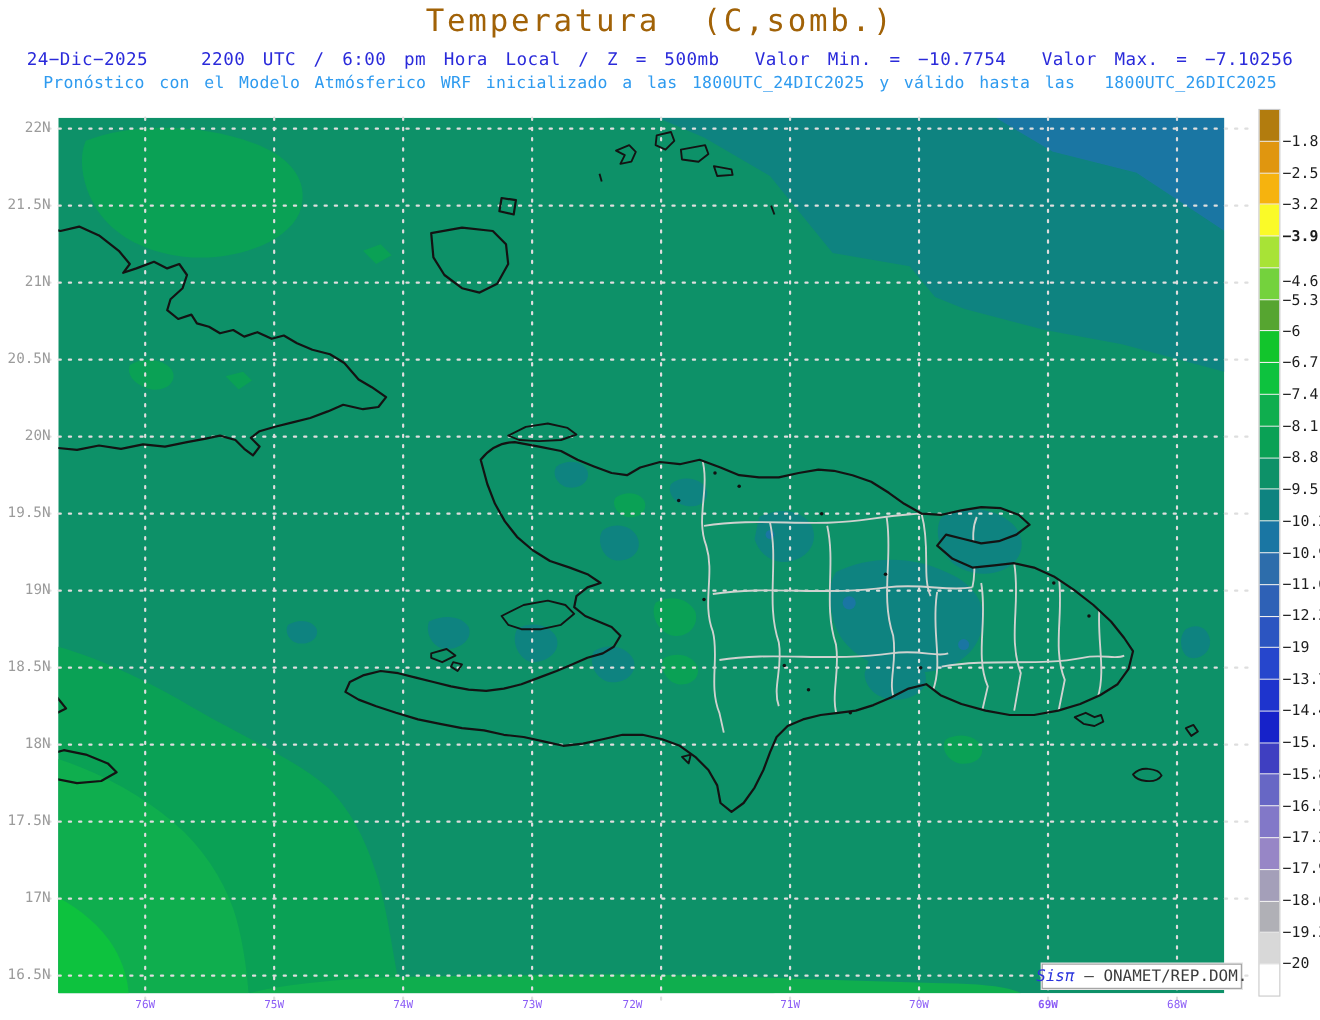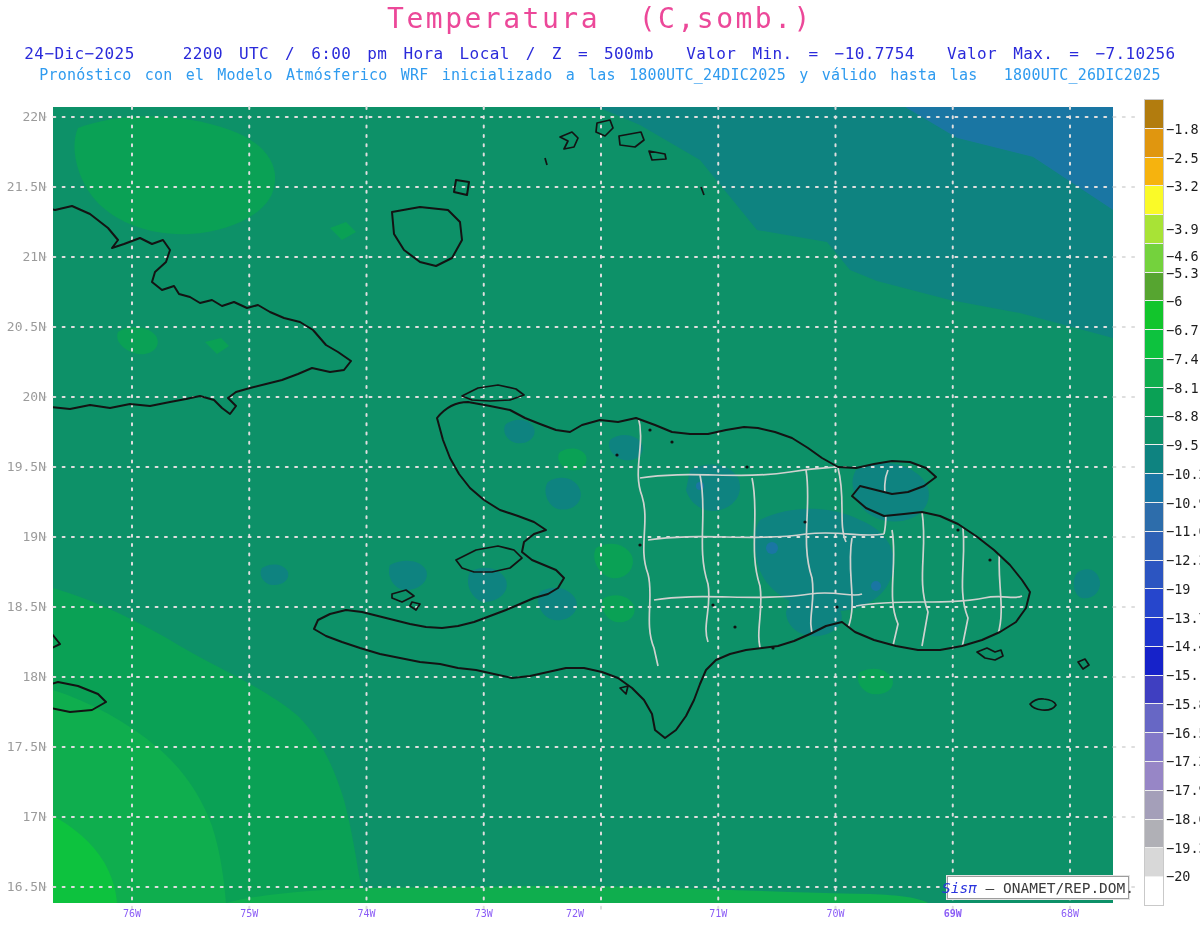--- a/index.html
+++ b/index.html
@@ -1,19 +1,19 @@
 <!DOCTYPE html>
 <html><head>
 <meta charset="utf-8">
 <style>
   html,body{margin:0;padding:0;background:#fff;}
   .figure{position:relative;width:1200px;height:927px;background:#ffffff;overflow:hidden;
           font-family:"DejaVu Sans Mono","Liberation Mono",monospace;}
   .title{position:absolute;left:0;top:2px;width:1200px;text-align:center;
-         font-size:28px;font-weight:400;color:#ec4899;letter-spacing:2.5px;white-space:pre;}
+         font-size:28px;font-weight:400;color:#a16207;letter-spacing:2.5px;white-space:pre;}
   .sub1{position:absolute;left:0;top:44px;width:1200px;text-align:center;
         font-size:16px;color:#2a2ada;letter-spacing:0.4px;word-spacing:6px;white-space:pre;}
   .sub2{position:absolute;left:0;top:66px;width:1200px;text-align:center;
         font-size:15px;color:#2f9bef;letter-spacing:0.2px;word-spacing:4px;white-space:pre;}
   .map-svg{position:absolute;left:0;top:0;}
   .lat-label{position:absolute;width:46px;text-align:right;font-size:13px;color:#9b9b9b;line-height:16px;}
   .lon-label{position:absolute;width:60px;margin-left:-30px;text-align:center;font-size:10px;color:#8b5cf6;}
   .colorbar{position:absolute;left:1145px;top:100px;width:18px;height:805px;
             display:flex;flex-direction:column;outline:1px solid #c9c9c9;}
   .cb-seg{flex:1 1 auto;border-bottom:1px solid #efefef;}
@@ -226,21 +226,21 @@
       <div class="cb-seg" style="background: rgb(151, 134, 198);"></div>
       <div class="cb-seg" style="background: rgb(164, 159, 185);"></div>
       <div class="cb-seg" style="background: rgb(176, 176, 182);"></div>
       <div class="cb-seg" style="background: rgb(216, 216, 216);"></div>
       <div class="cb-seg" style="background: rgb(255, 255, 255);"></div>
     </div>
   <div id="colorbar-labels">
       <span class="cb-label" style="top: 120.75px;">−1.8</span>
       <span class="cb-label" style="top: 149.5px;">−2.5</span>
       <span class="cb-label" style="top: 178.25px;">−3.2</span>
-      <span class="cb-label" style="top: 221px;">−3.9</span>
+      <span class="cb-label" style="top: 207px; font-weight: bold;">−3.9</span>
       <span class="cb-label" style="top: 235.75px; margin-top: 12px;">−4.6</span>
       <span class="cb-label" style="top: 264.5px;">−5.3</span>
       <span class="cb-label" style="top: 293.25px;">−6</span>
       <span class="cb-label" style="top: 322px;">−6.7</span>
       <span class="cb-label" style="top: 350.75px;">−7.4</span>
       <span class="cb-label" style="top: 379.5px;">−8.1</span>
       <span class="cb-label" style="top: 408.25px;">−8.8</span>
       <span class="cb-label" style="top: 437px;">−9.5</span>
       <span class="cb-label" style="top: 465.75px;">−10.2</span>
       <span class="cb-label" style="top: 494.5px;">−10.9</span>

